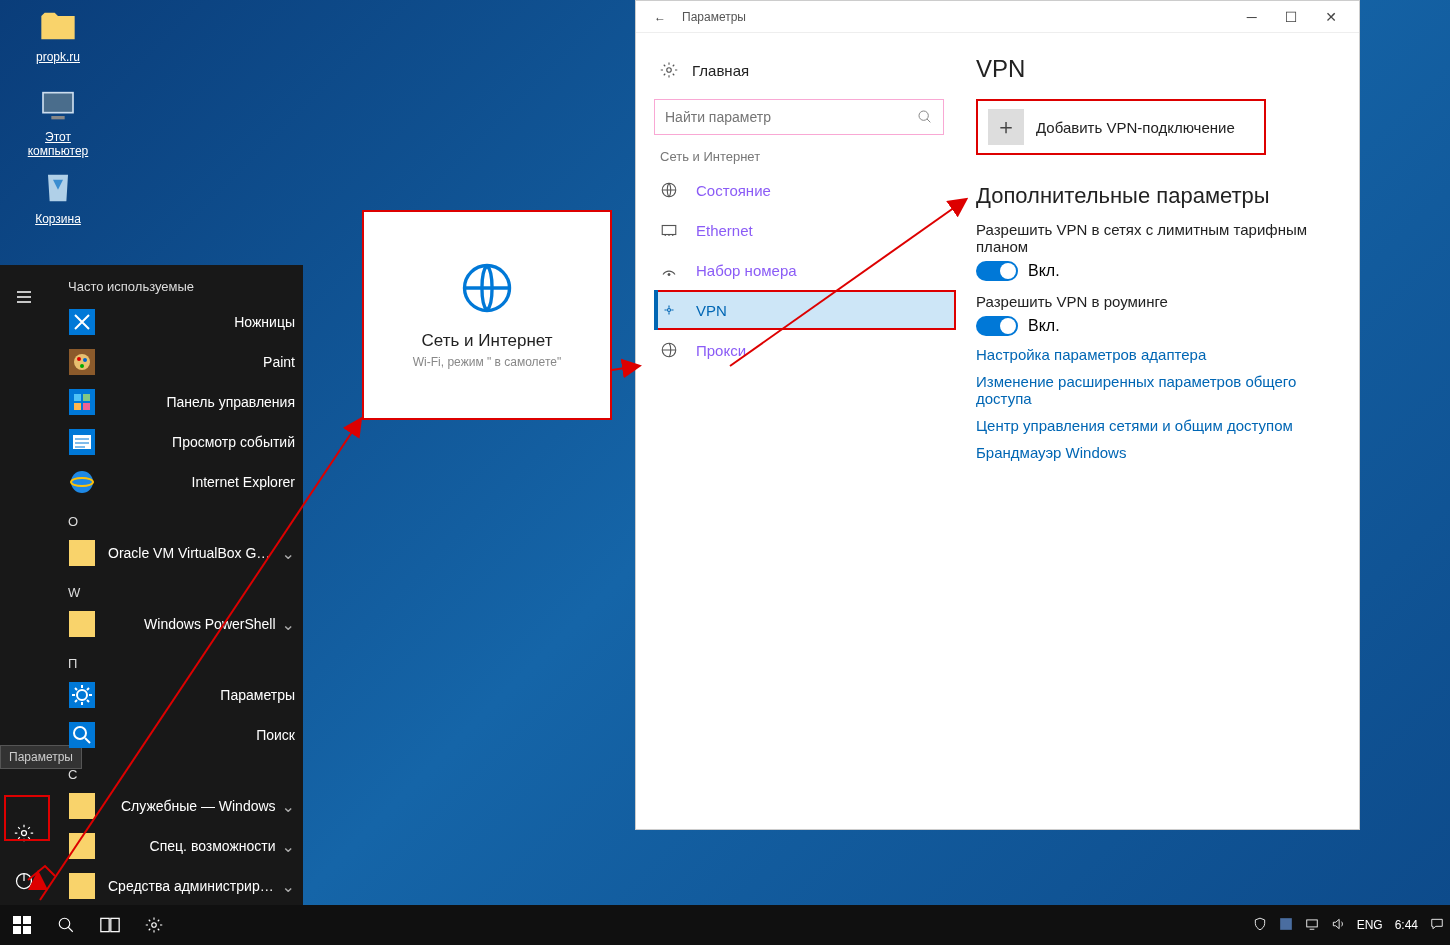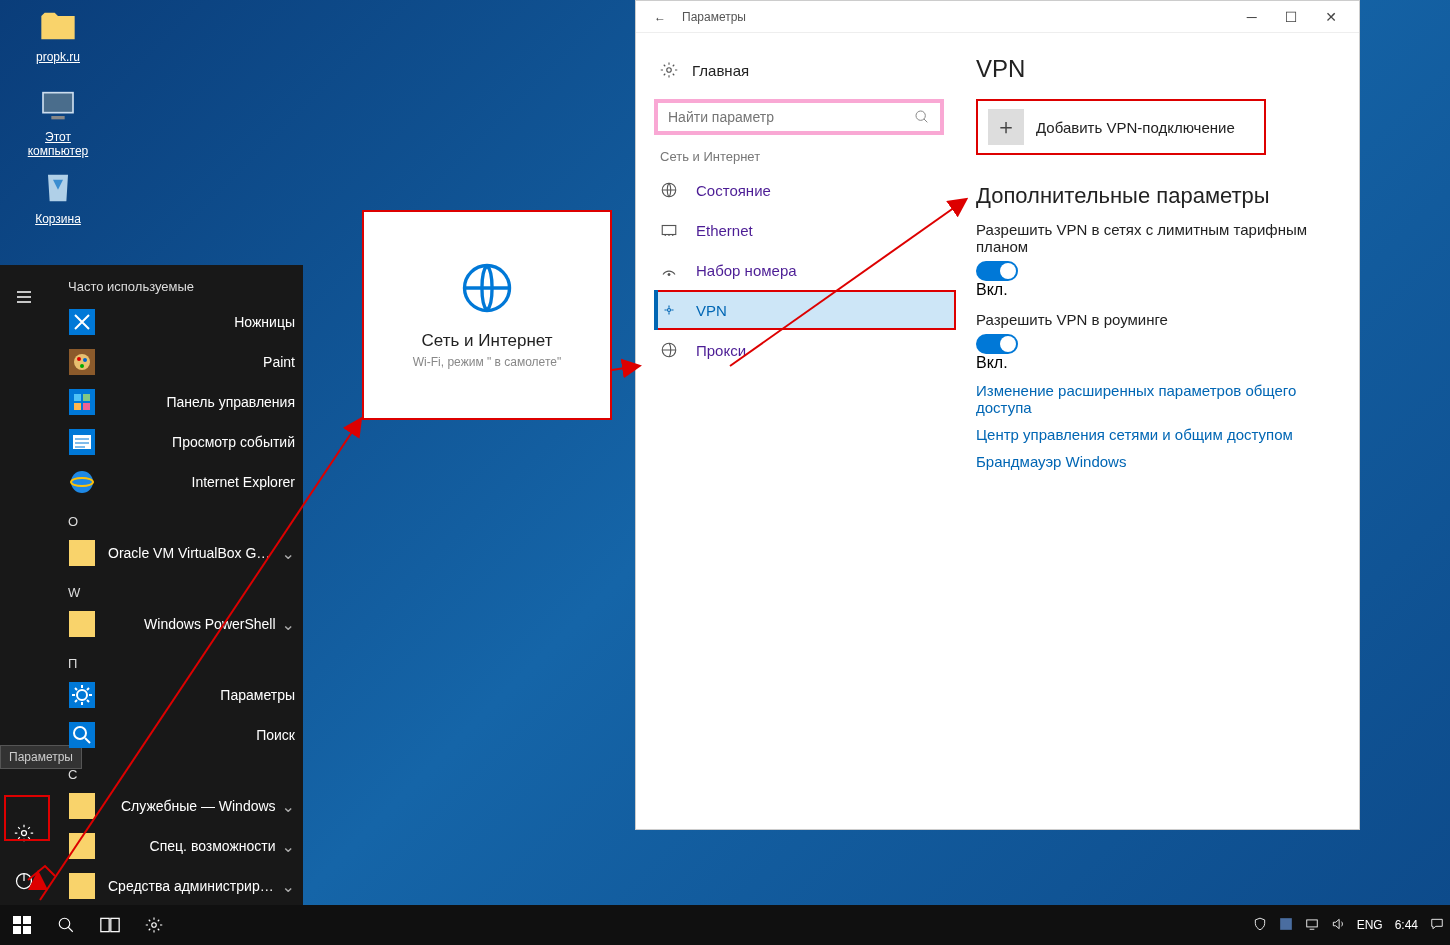--- a/index.html
+++ b/index.html
@@ -41,36 +41,36 @@
 .titlebar .spacer { flex: 1; }
 .titlebar .win-ctrl { padding: 0 14px; cursor: pointer; color: #444; font-size: 14px; }
 
 .settings-body { display: flex; height: calc(100% - 32px); }
 .settings-left { width: 320px; padding: 18px 0 0 18px; }
 .settings-right { flex: 1; padding: 22px 30px 0 20px; }
 
 .home-row { display: flex; align-items: center; padding: 10px 0 10px 6px; cursor: pointer; }
 .home-row svg { width: 18px; height: 18px; margin-right: 14px; }
 .home-row span { font-size: 15px; color: #222; }
-.search-box { width: 290px; height: 36px; border: 4px solid #f9a8d4; display: flex; align-items: center; padding: 0 10px; margin: 10px 0 14px 0; }
+.search-box { width: 290px; height: 36px; border: 1px solid #f9a8d4; display: flex; align-items: center; padding: 0 10px; margin: 10px 0 14px 0; }
 .search-box input { border: none; outline: none; flex: 1; font-size: 14px; color: #666; }
 .left-section-title { font-size: 13px; color: #777; margin: 8px 0 6px 6px; }
-.nav-item { display: flex; align-items: center; padding: 11px 0 11px 6px; cursor: pointer; font-size: 15px; color: #4c1d95; }
+.nav-item { display: flex; align-items: center; padding: 11px 0 11px 6px; cursor: pointer; font-size: 15px; color: #8b5cf6; }
 .nav-item svg { width: 18px; height: 18px; margin-right: 18px; stroke: #555; fill: none; }
 .nav-item.selected { background: #cde6f7; color: #0066b4; position: relative; }
 .nav-item.selected::before { content: ''; position: absolute; left: 0; top: 0; bottom: 0; width: 4px; background: #0066b4; }
 .nav-item.red-box { outline: 2px solid #d00; outline-offset: -2px; }
 
 .right-h1 { font-size: 24px; font-weight: 400; color: #222; margin-bottom: 16px; }
 .right-h2 { font-size: 22px; font-weight: 400; color: #222; margin: 28px 0 12px 0; }
 .add-vpn { display: flex; align-items: center; padding: 8px 0; cursor: pointer; border: 2px solid #d00; padding: 8px 10px; width: 290px; }
 .add-vpn .plus { width: 36px; height: 36px; background: #ddd; display: flex; align-items: center; justify-content: center; font-size: 22px; color: #444; margin-right: 12px; }
 .add-vpn span { font-size: 15px; color: #222; }
 .option-label { font-size: 15px; color: #222; margin: 12px 0 6px 0; }
-.toggle { display: flex; margin-bottom: 8px; flex-direction: column; }
+.toggle { display: flex; align-items: center; margin-bottom: 8px; }
 .toggle-switch { width: 42px; height: 20px; background: #0078d7; border-radius: 10px; position: relative; cursor: pointer; margin-right: 10px; }
 .toggle-switch::after { content: ''; position: absolute; right: 2px; top: 2px; width: 16px; height: 16px; background: #fff; border-radius: 50%; }
 .related-link { display: block; font-size: 15px; color: #0066b4; margin: 10px 0; cursor: pointer; }
 
 
 .taskbar { position: absolute; left: 0; bottom: 0; width: 100%; height: 40px; background: #101010; display: flex; align-items: center; }
 .taskbar-left { display: flex; align-items: center; }
 .taskbar-left .tb-icon { width: 44px; height: 40px; display: flex; align-items: center; justify-content: center; cursor: pointer; }
 .taskbar-right { margin-left: auto; display: flex; align-items: center; color: #fff; font-size: 12px; padding-right: 0; }
 .taskbar-right .tray-icon { padding: 0 6px; cursor: pointer; }
@@ -344,20 +344,21 @@
       <div class="toggle">
         <div class="toggle-switch"></div>
         <span>Вкл.</span>
       </div>
       <div class="option-label">Разрешить VPN в роуминге</div>
       <div class="toggle">
         <div class="toggle-switch"></div>
         <span>Вкл.</span>
       </div>
 
+      <a class="related-link">Настройка параметров адаптера</a>
       <a class="related-link">Изменение расширенных параметров общего доступа</a>
       <a class="related-link">Центр управления сетями и общим доступом</a>
       <a class="related-link">Брандмауэр Windows</a>
     </div>
   </div>
 </div>
 
 <div class="taskbar">
   <div class="taskbar-left">
     <div class="tb-icon">

